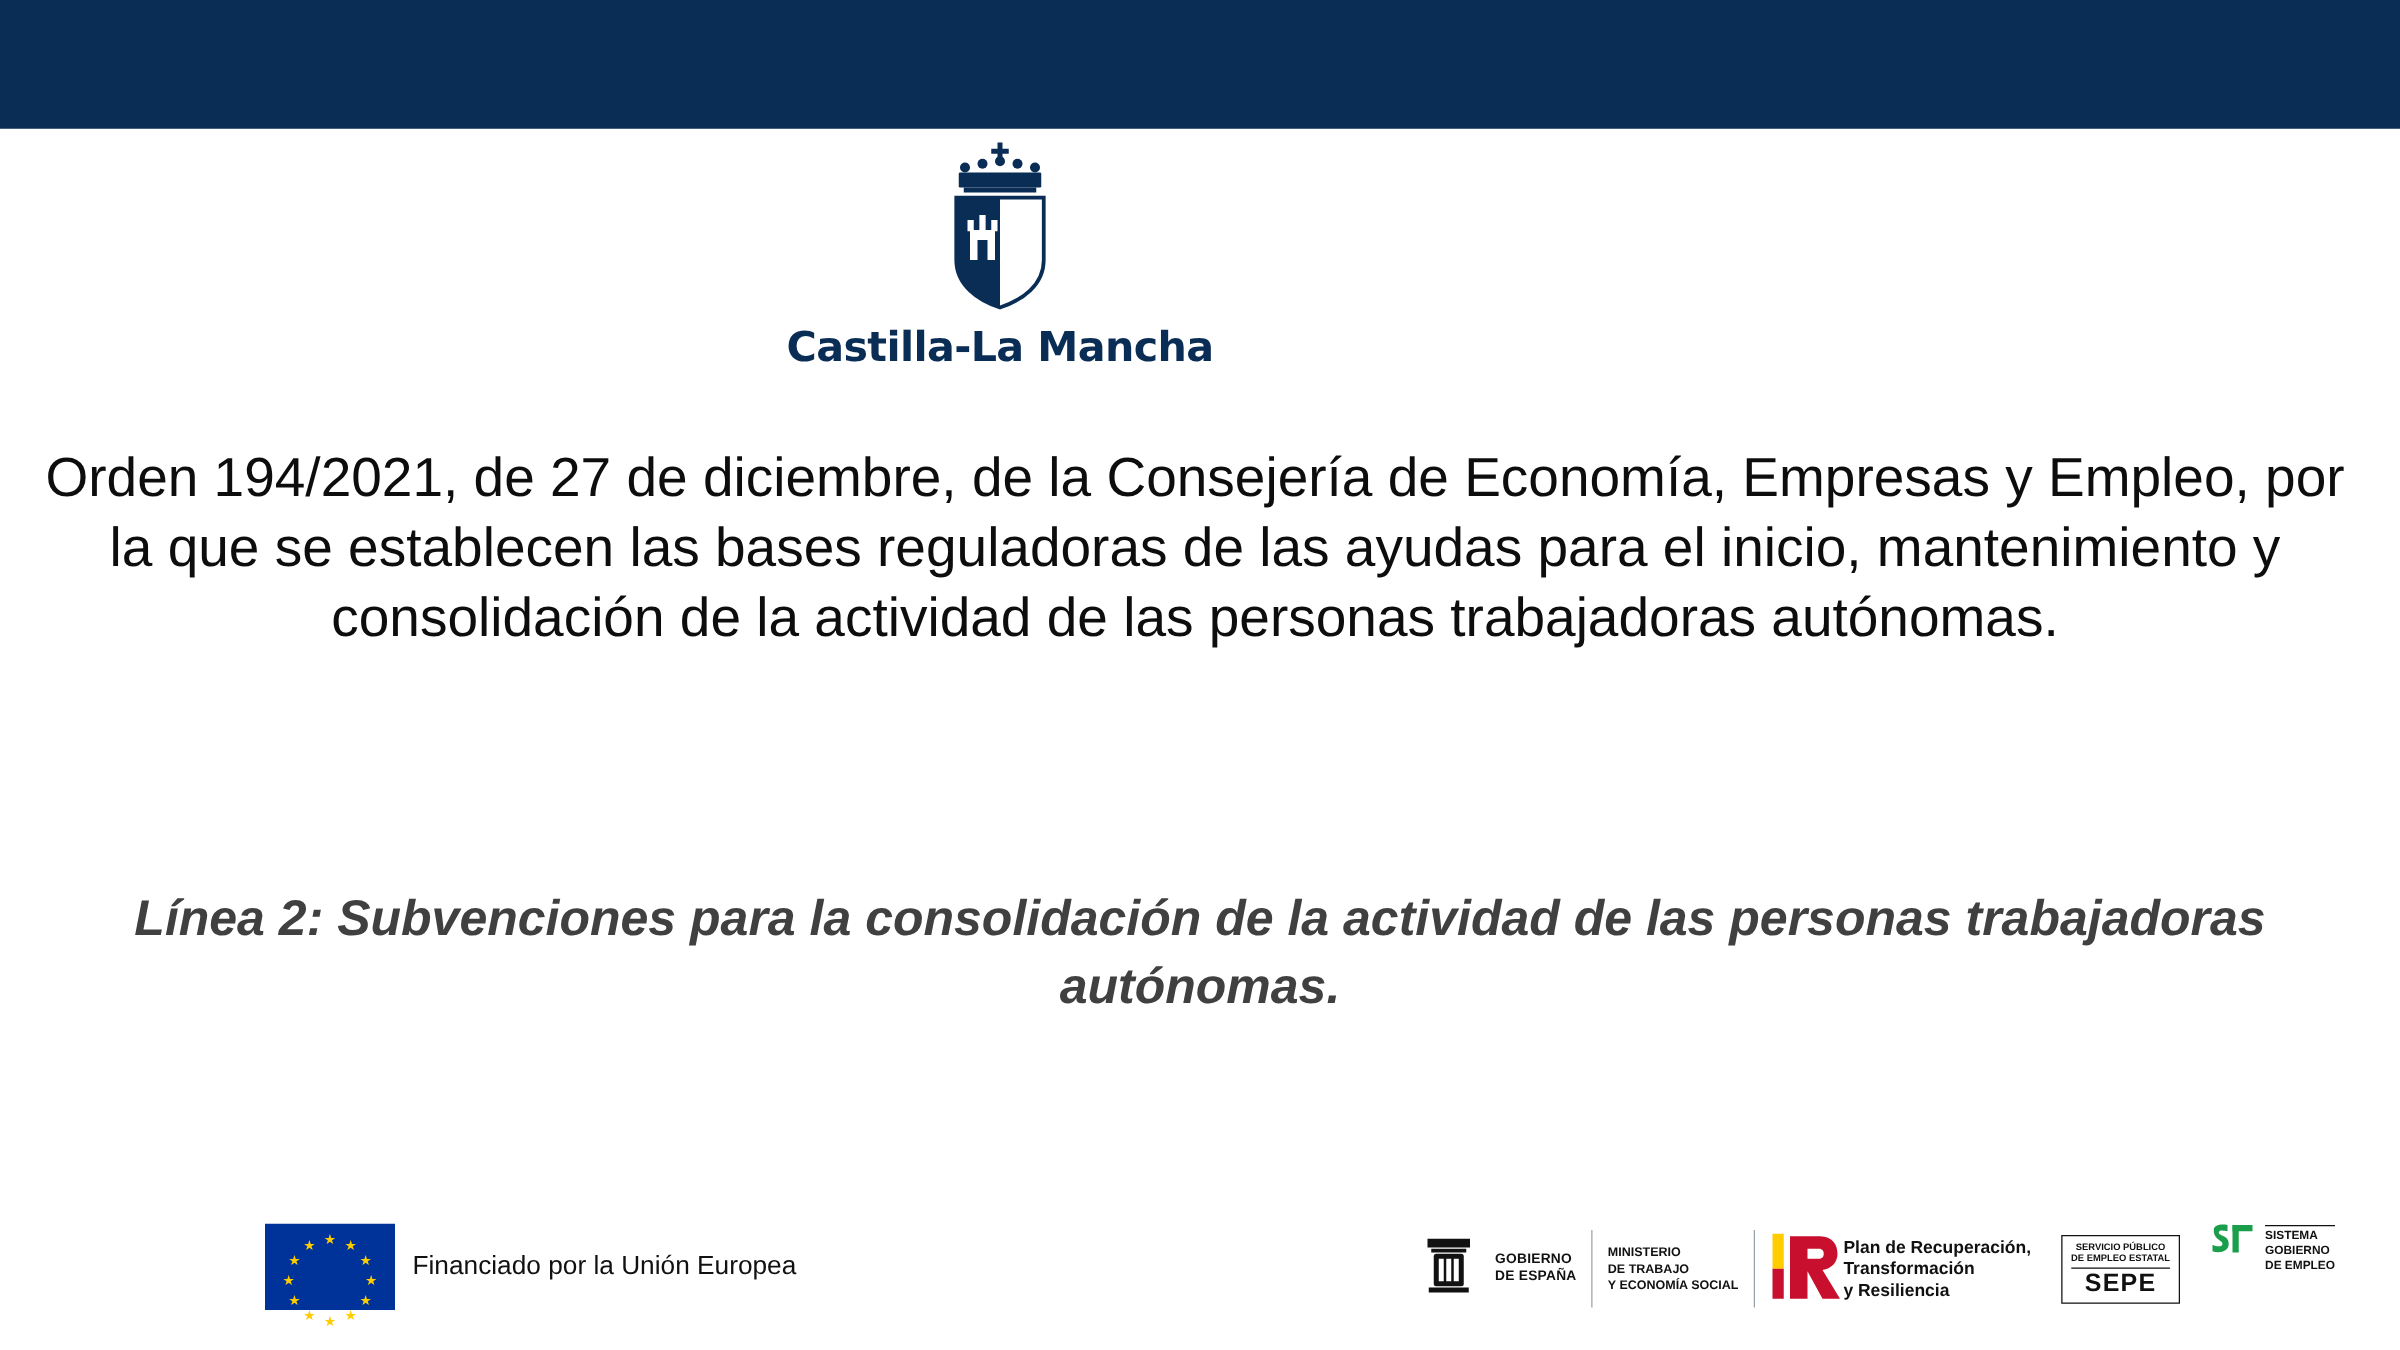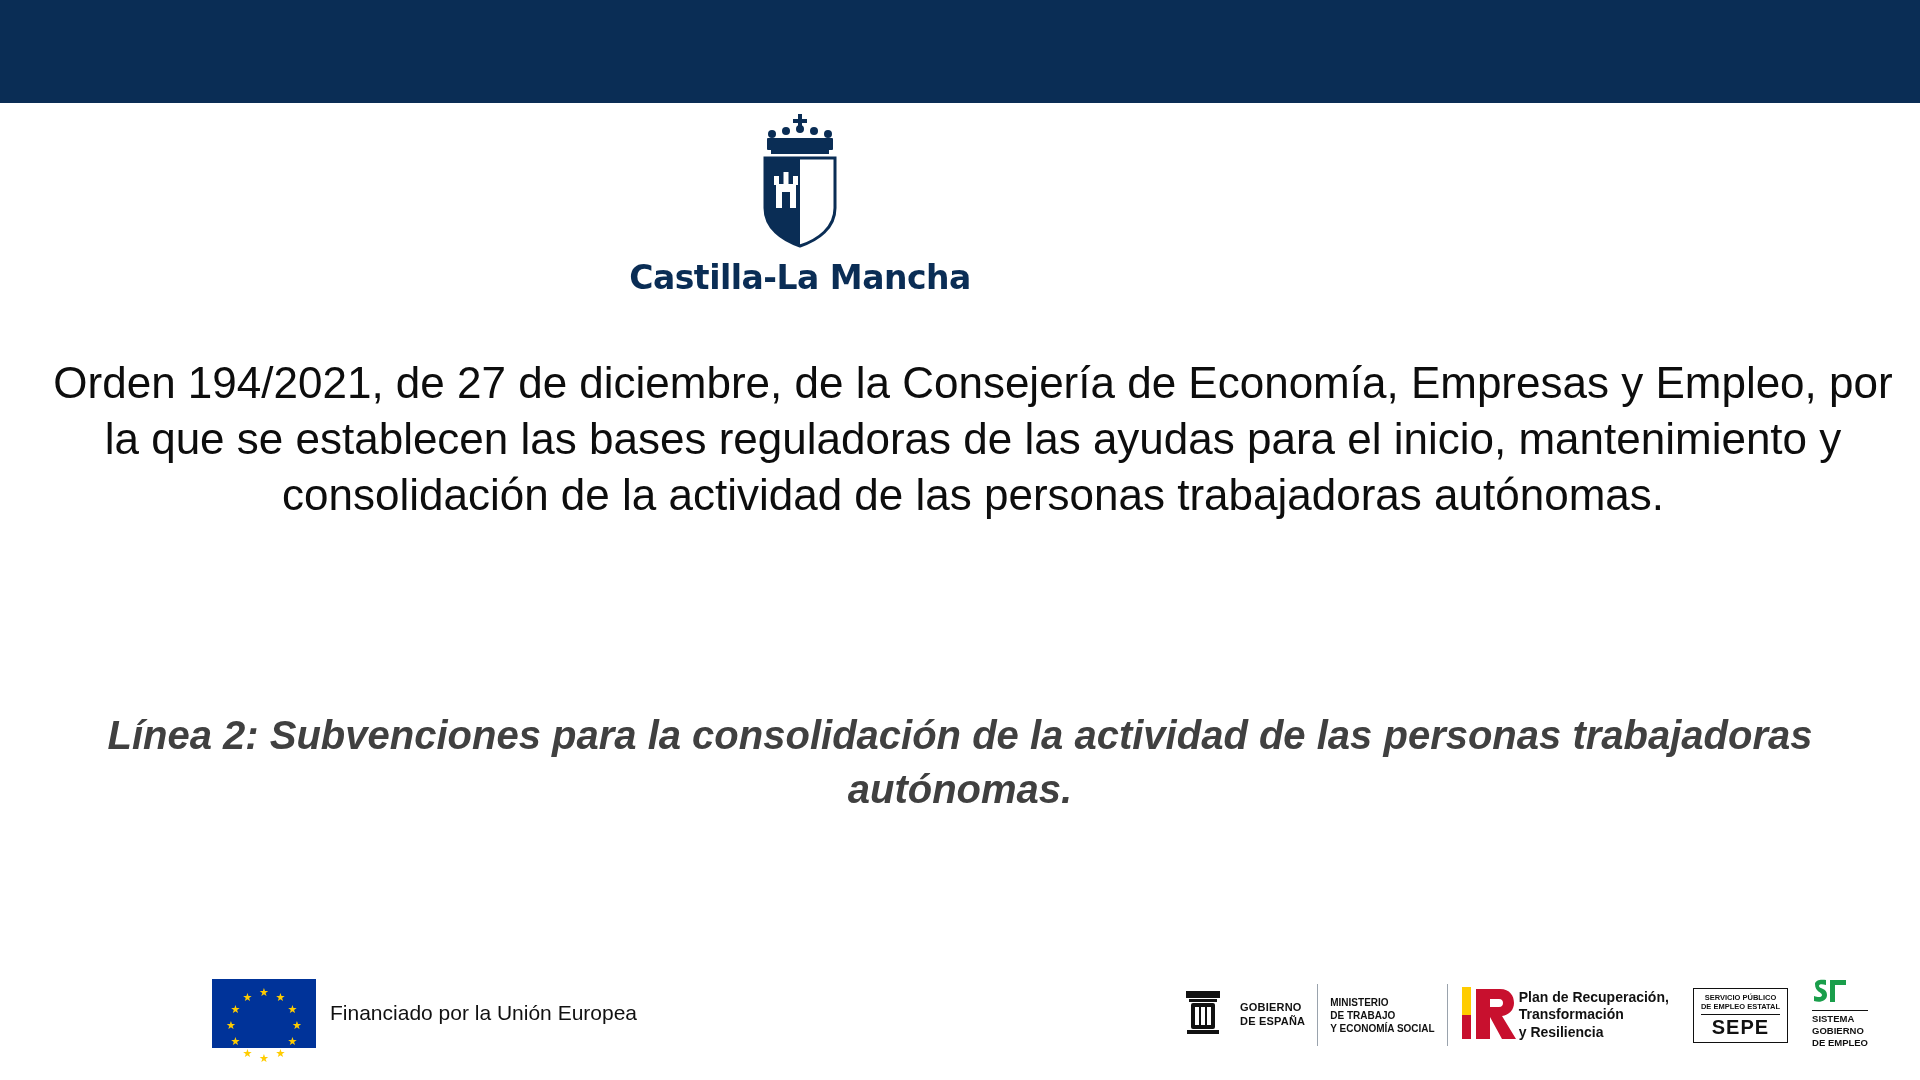--- a/index.html
+++ b/index.html
@@ -45,21 +45,21 @@
     font-weight: bold;
     font-size: 33px;
     letter-spacing: -0.5px;
     color: #0a2d55;
   }
 
   
   .main-title {
     position: absolute;
     top: 355px;
-    left: 53px;
+    left: 36px;
     width: 1840px;
     text-align: center;
     font-size: 44px;
     line-height: 1.27;
     color: #0d0d0d;
   }
 
   
   .sub-title {
     position: absolute;
@@ -181,21 +181,21 @@
     font-size: 20px;
     font-weight: bold;
     letter-spacing: 1px;
     color: #111;
     border-top: 1.5px solid #111;
     margin-top: 3px;
     padding-top: 1px;
   }
   .sne {
     display: flex;
-    flex-direction: column;
+    flex-direction: row;
     align-items: flex-start;
   }
   .sne-text {
     font-size: 9.5px;
     line-height: 1.25;
     font-weight: bold;
     color: #111;
     border-top: 1.5px solid #111;
     padding-top: 2px;
     margin-top: 2px;

